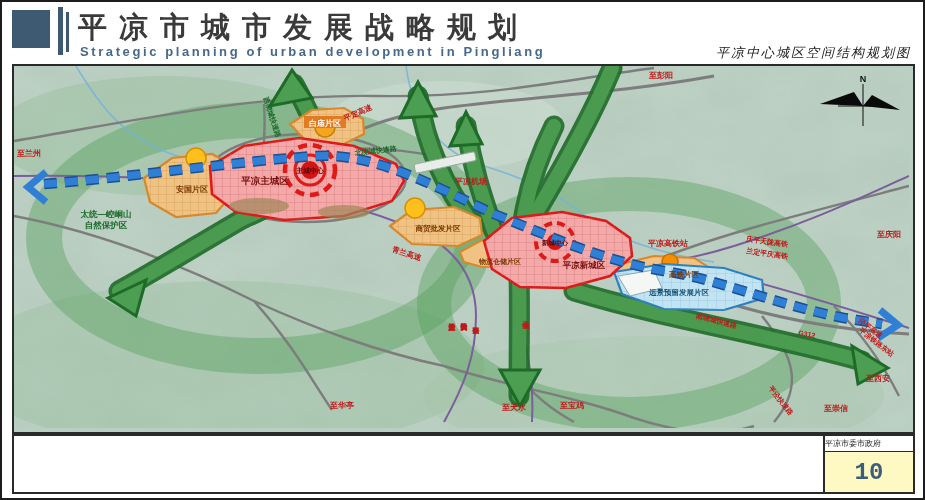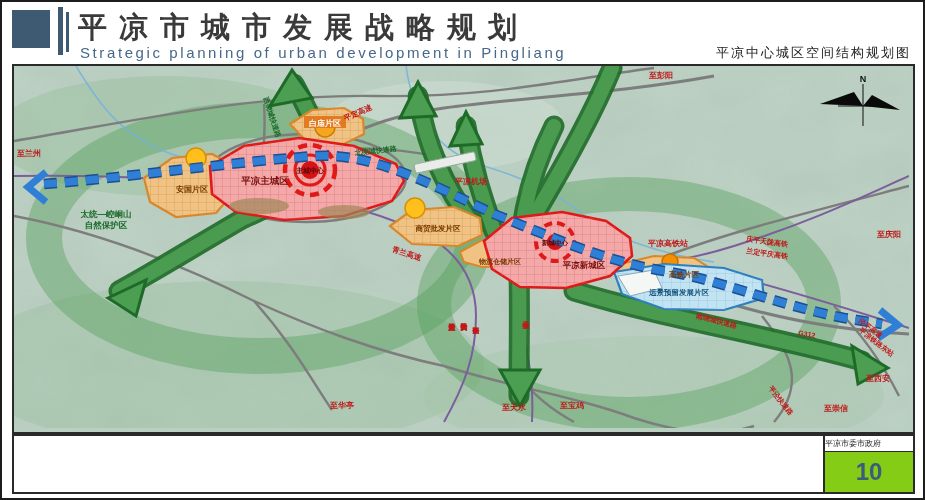--- a/index.html
+++ b/index.html
@@ -5,38 +5,38 @@
   html,body{margin:0;padding:0;background:#e8e8e8;}
   .page{position:relative;width:921px;height:496px;background:#fff;border:2px solid #1c1c1c;
         font-family:"Liberation Sans","DejaVu Sans",sans-serif;overflow:hidden;}
   
   .hdr{position:absolute;top:0;left:0;right:0;height:76px;background:#fff;}
   .hdr-square{position:absolute;left:10px;top:8px;width:38px;height:38px;background:#3e5a72;}
   .hdr-bar1{position:absolute;left:56px;top:5px;width:5px;height:48px;background:#3e5a72;}
   .hdr-bar2{position:absolute;left:64px;top:10px;width:3px;height:40px;background:#3e5a72;}
   .hdr-title{position:absolute;left:76px;top:6px;font-size:29px;font-weight:bold;color:#3a3a3a;
              letter-spacing:12px;white-space:nowrap;}
-  .hdr-en{position:absolute;left:78px;top:42px;font-size:15px;font-weight:normal;color:#46688a;
+  .hdr-en{position:absolute;left:78px;top:42px;font-size:13px;font-weight:bold;color:#46688a;
           letter-spacing:2.6px;white-space:nowrap;}
-  .hdr-sub{position:absolute;right:12px;top:42px;font-size:13px;color:#222;letter-spacing:2px;}
+  .hdr-sub{position:absolute;right:12px;top:42px;font-size:13px;color:#222;letter-spacing:2px;font-style:italic;}
   
   .map-panel{position:absolute;left:10px;top:62px;width:899px;height:366px;
              border:2px solid #2a2a2a;background:#b9cfc2;}
   .map-panel svg{display:block;}
   
   .ftr{position:absolute;left:10px;top:432px;width:899px;height:56px;border:2px solid #2a2a2a;
        background:#fff;}
   .ftr-caption{position:absolute;left:72px;top:14px;font-size:20px;font-weight:bold;color:#111;
                letter-spacing:2px;white-space:nowrap;}
   .gov-box{position:absolute;right:0;top:0;bottom:0;width:88px;border-left:2px solid #2a2a2a;}
   .gov-label{height:15px;line-height:15px;font-size:8px;color:#222;
              border-bottom:1px solid #2a2a2a;}
-  .gov-page{position:absolute;left:0;right:0;top:16px;bottom:0;background:#84cc16;
+  .gov-page{position:absolute;left:0;right:0;top:16px;bottom:0;background:#fef9c3;
             display:flex;align-items:center;justify-content:center;
-            font-family:Liberation Sans, sans-serif;
+            font-family:Liberation Mono, monospace;
             font-size:24px;font-weight:bold;color:#3b5c7a;}
 </style>
 </head>
 <body>
 
 <div class="page">
 
   <div class="hdr">
     <div class="hdr-square"></div>
     <div class="hdr-bar1"></div>

